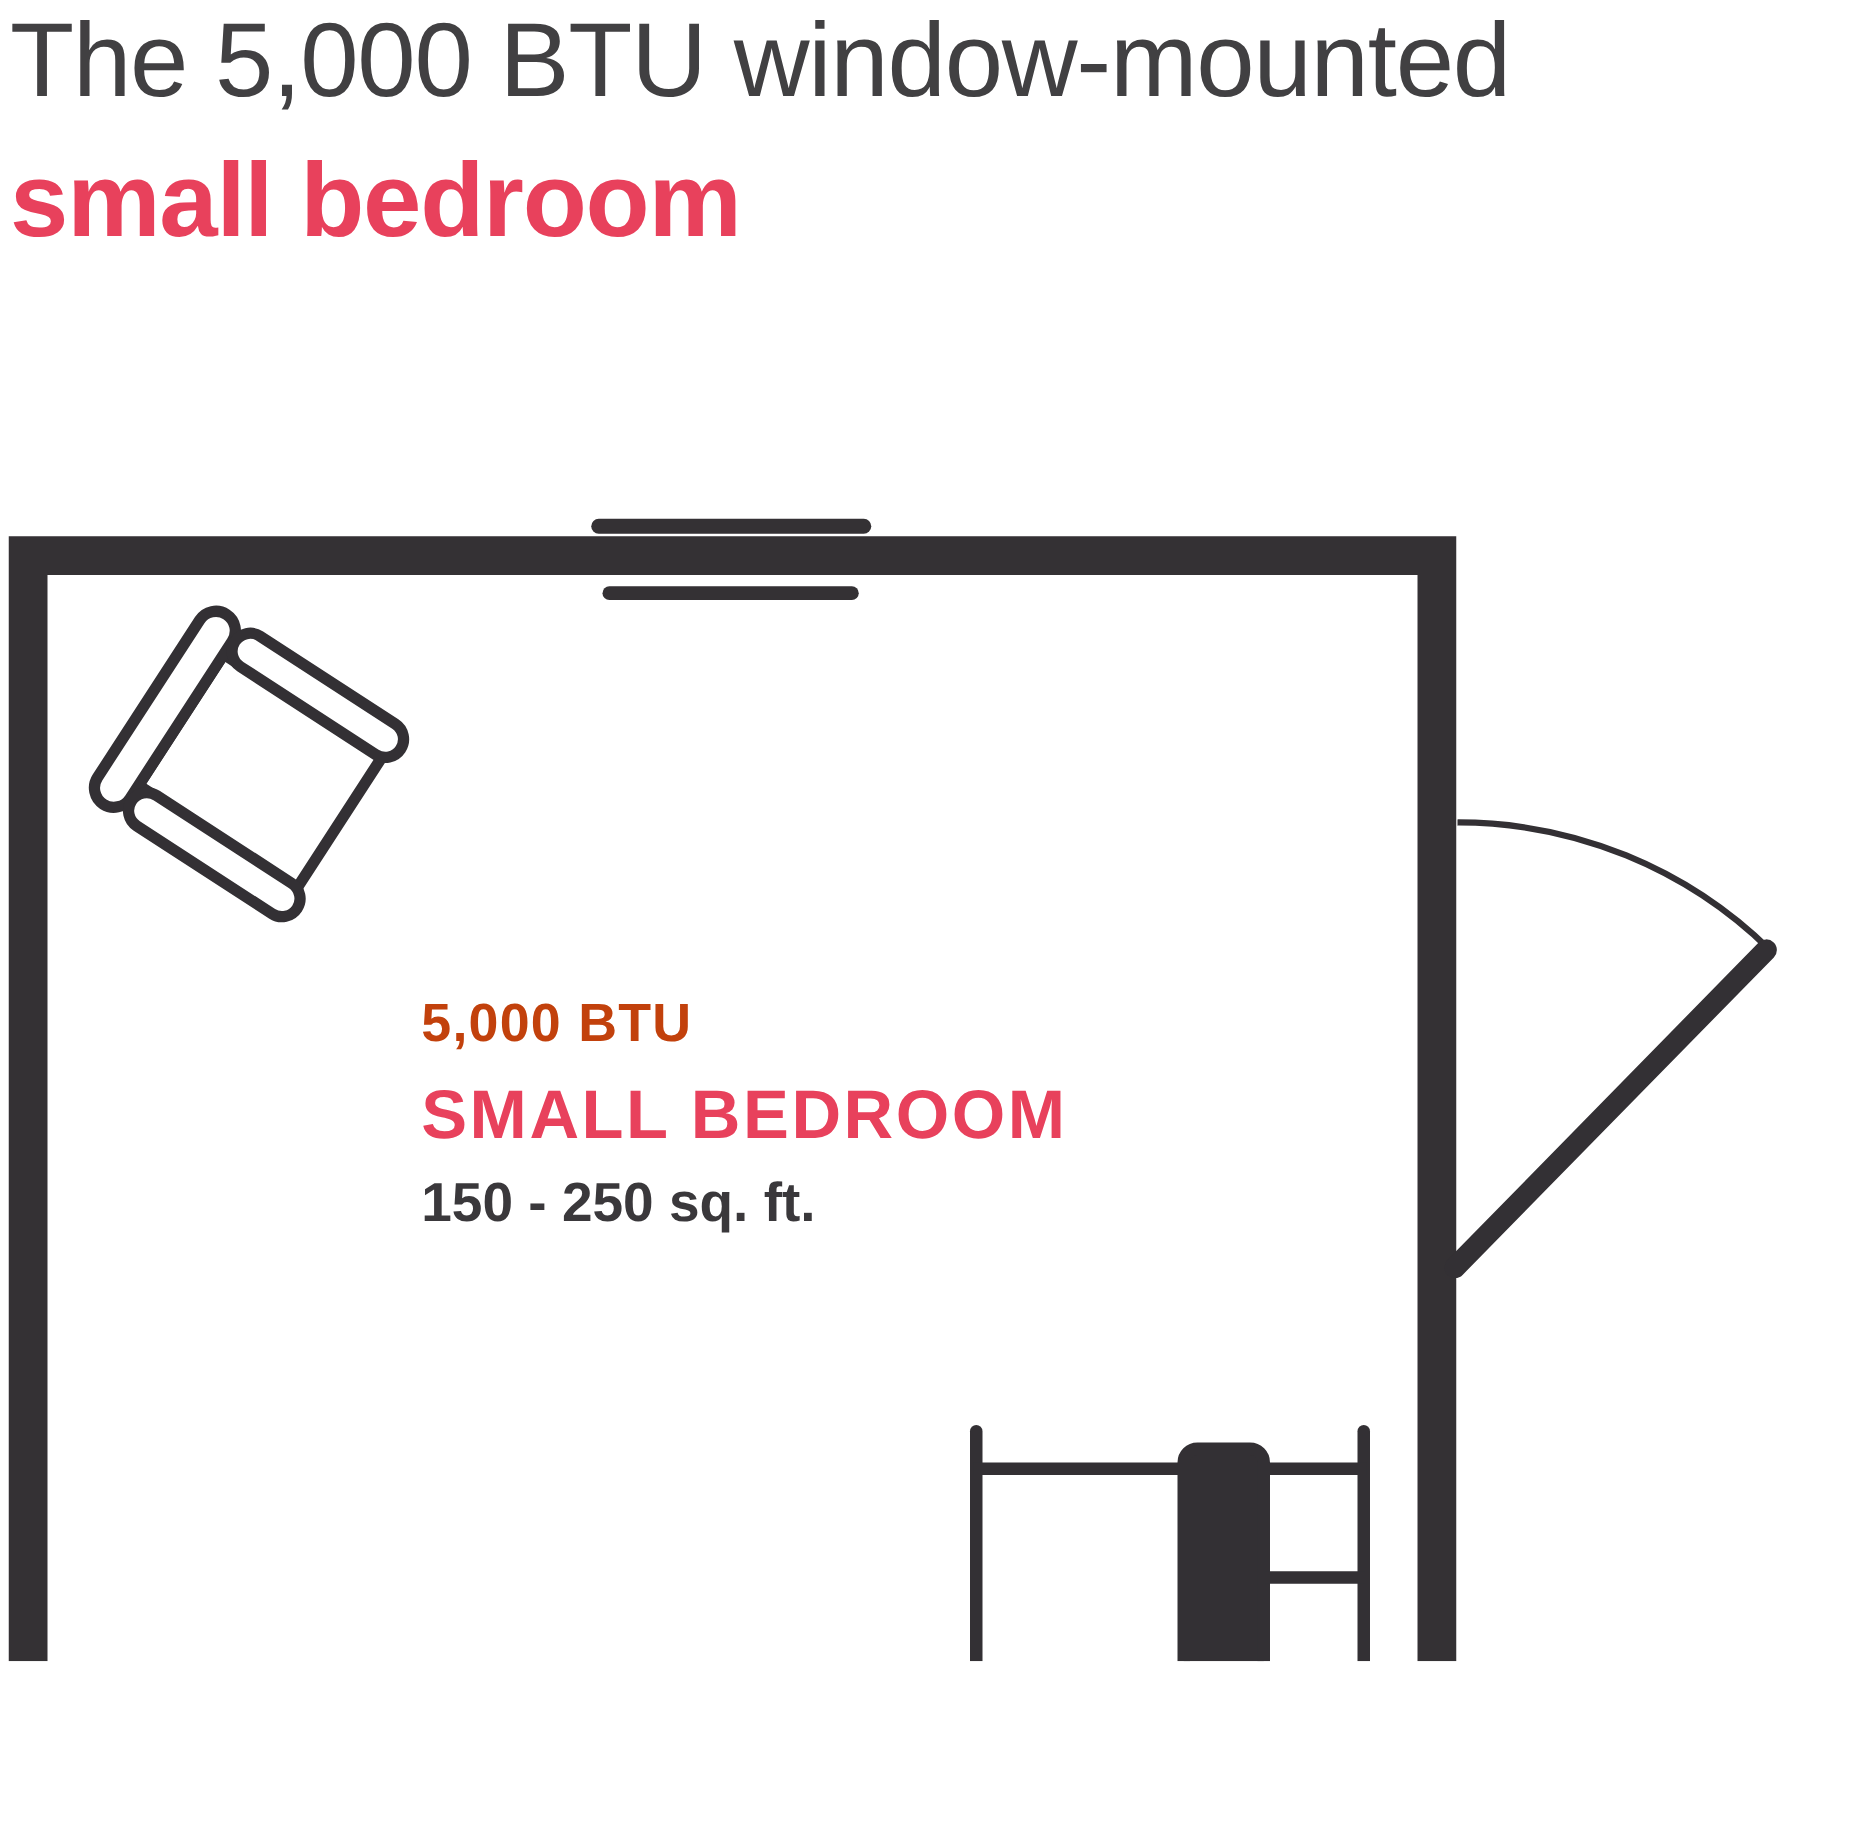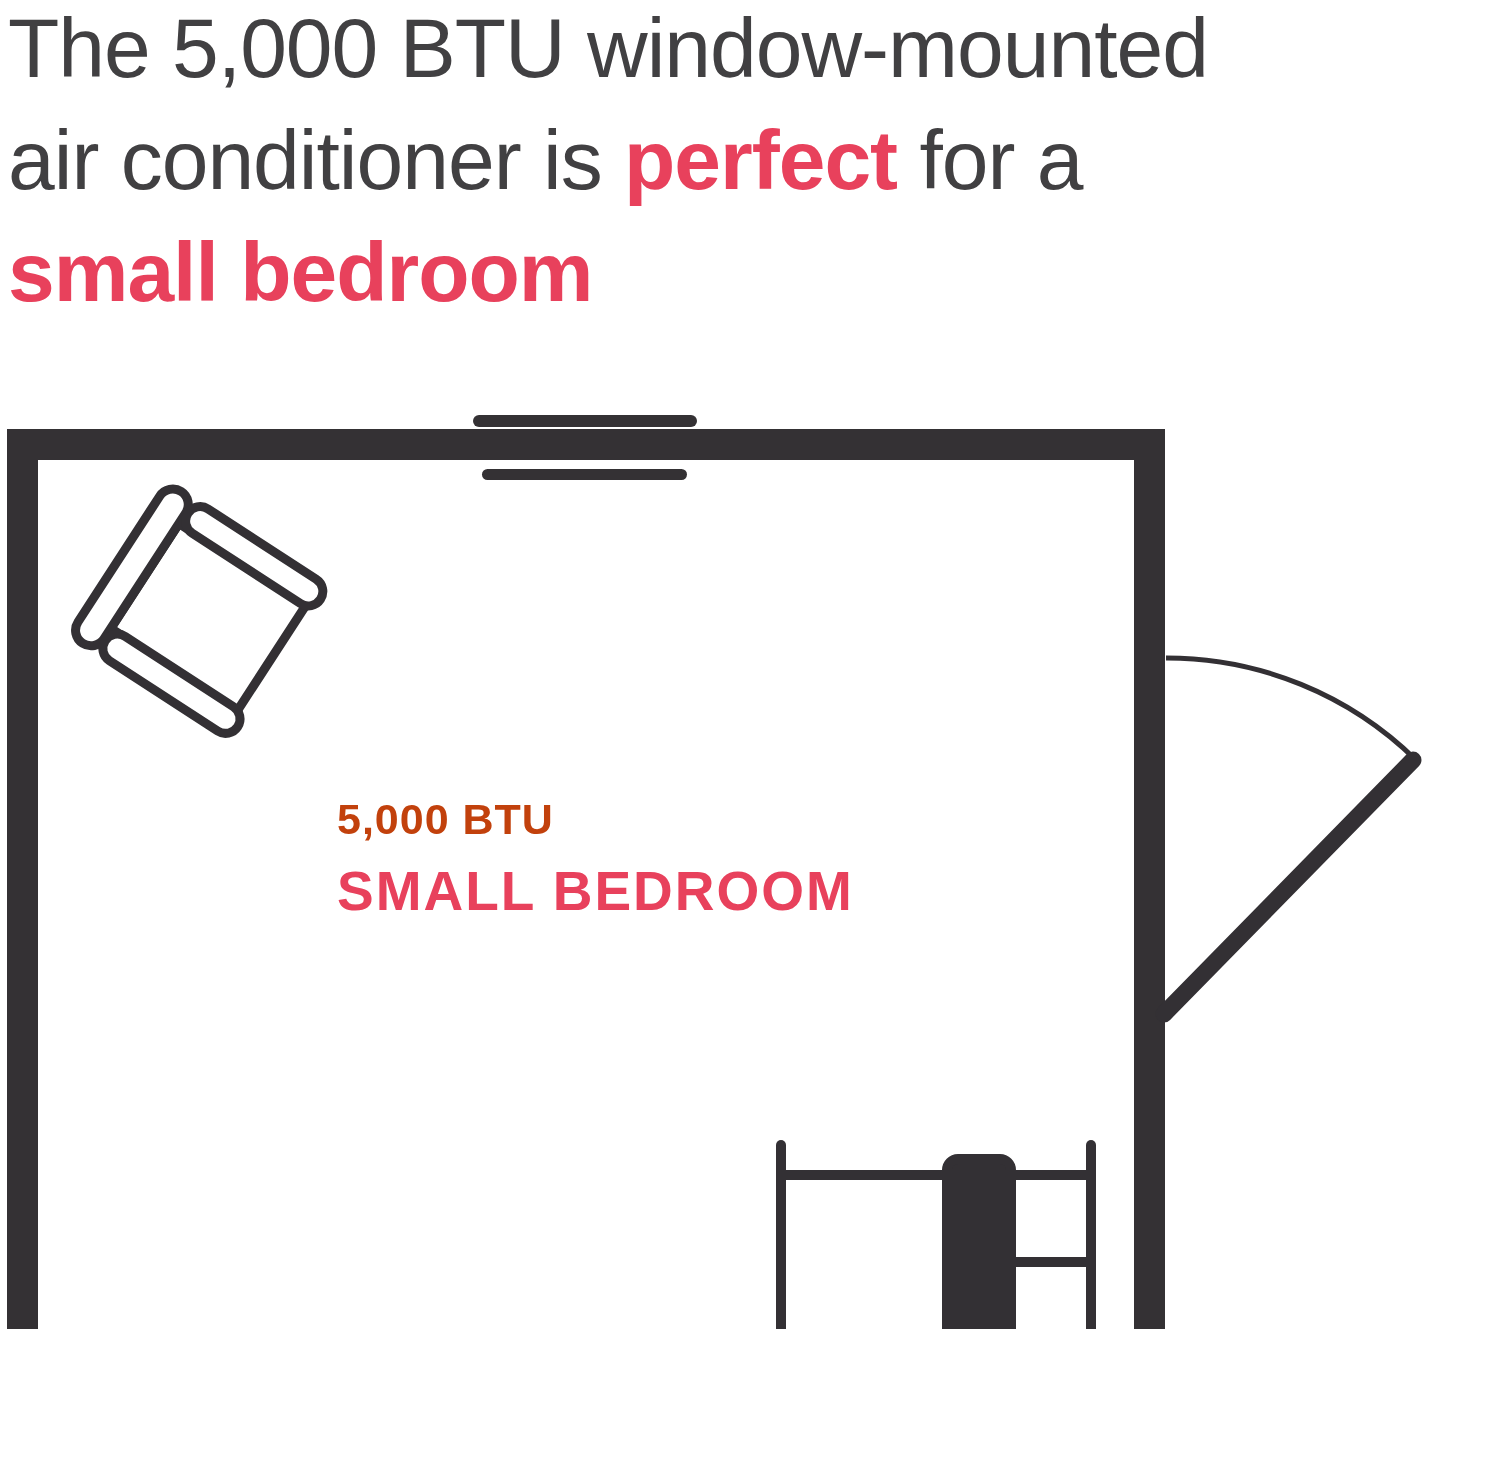--- a/index.html
+++ b/index.html
@@ -115,21 +115,20 @@
   .pt-dims { font-size: 44px; font-weight: 700; color: #3a383b; margin-top: 15px; }
   .pt-area { font-size: 44px; font-weight: 700; color: #3a383b; margin-top: 15px; }
 </style>
 </head>
 <body>
 
 <div class="canvas">
 
   <div class="headline">
     <div class="hl-line"><span>The 5,000 BTU window-mounted</span></div>
-    <div class="hl-line"><span>air conditioner is </span><span class="accent">perfect</span><span> for a</span></div>
     <div class="hl-line"><span class="accent">small bedroom</span></div>
   </div>
 
   <div class="room"></div>
 
   <div class="bar bar-outer"></div>
   <div class="bar bar-inner"></div>
 
   <svg class="plan-svg" viewBox="0 0 1500 1459">
     <path d="M 1166 658 A 356 356 0 0 1 1416 760" fill="none" stroke="#333034" stroke-width="5"></path>
@@ -148,15 +147,16 @@
     <div class="bed-post-r"></div>
     <div class="bed-rail-t"></div>
     <div class="bed-rail-b"></div>
     <div class="bed-pillow"></div>
     <div class="bed-divider"></div>
   </div>
 
   <div class="plan-text">
     <div class="pt-btu">5,000 BTU</div>
     <div class="pt-room">SMALL BEDROOM</div>
+    <div class="pt-area">150 - 250 sq. ft.</div>
   </div>
 
 </div>
 
 </body></html>

